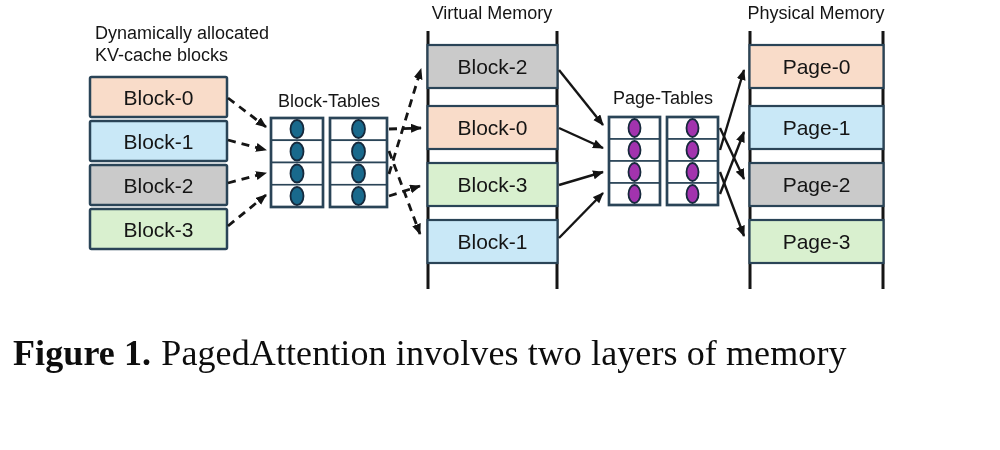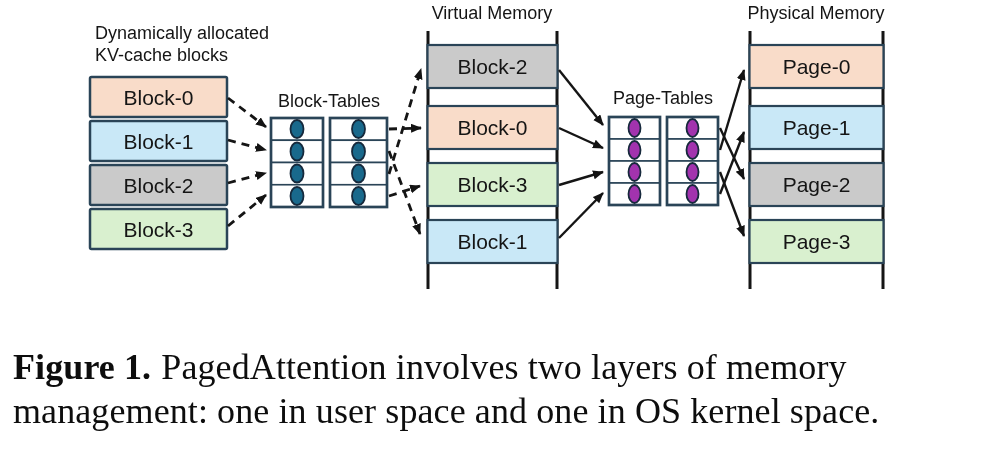--- a/index.html
+++ b/index.html
@@ -18,21 +18,21 @@
   .dot-b       { fill:var(--dot-blue);   stroke:var(--dot-outline); stroke-width:1.8; }
   .dot-p       { fill:var(--dot-purple); stroke:var(--dot-outline); stroke-width:1.8; }
   .arrow       { stroke:var(--ink); stroke-width:2.4; fill:none; marker-end:url(#ah); }
   .dashed      { stroke-width:2.8; stroke-dasharray:8 6; }
   .dia-label   { font:18px "Liberation Sans", sans-serif; fill:var(--ink); }
   .blk-label   { font:21px "Liberation Sans", sans-serif; fill:var(--ink); }
 
   .caption {
     position:absolute; left:13px; top:331px; width:976px;
     font-family:"Liberation Serif", serif; font-size:36px; line-height:44px;
-    color:#0d0d0d; letter-spacing:0.1px;margin-top:14px;
+    color:#0d0d0d; letter-spacing:0.1px;
   }
   .cap-bold { font-weight:700; margin-right:0.28em; }
 </style>
 </head>
 <body>
 
 <div class="stage">
 
   <svg width="1000" height="310" viewBox="0 0 1000 310">
     <defs>
@@ -151,16 +151,15 @@
     <g>
       <line class="arrow" x1="720" y1="128" x2="744" y2="179"></line>
       <line class="arrow" x1="720" y1="150" x2="744" y2="70"></line>
       <line class="arrow" x1="720" y1="172" x2="744" y2="236"></line>
       <line class="arrow" x1="720" y1="194" x2="744" y2="132"></line>
     </g>
   </svg>
 
   <div class="caption">
     <div><span class="cap-bold">Figure 1.</span><span>PagedAttention involves two layers of memory</span></div>
-    <div>management: one in user space and one in OS kernel space.</div>
   </div>
 
 </div>
 
 </body></html>

